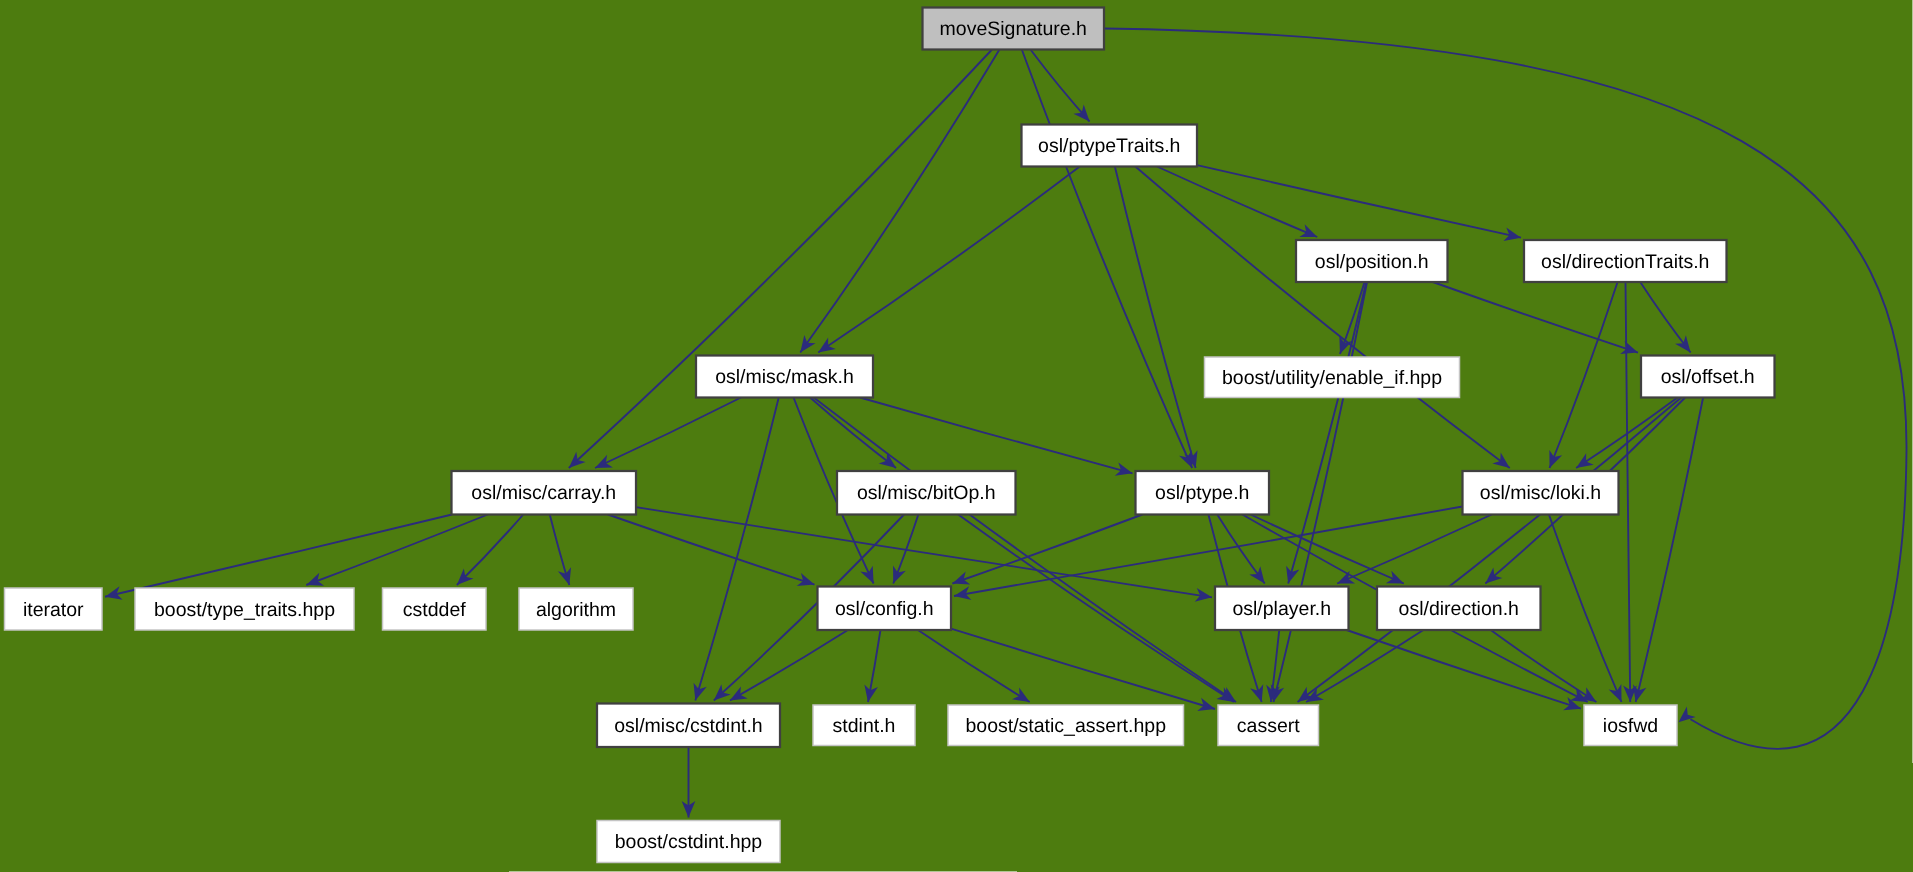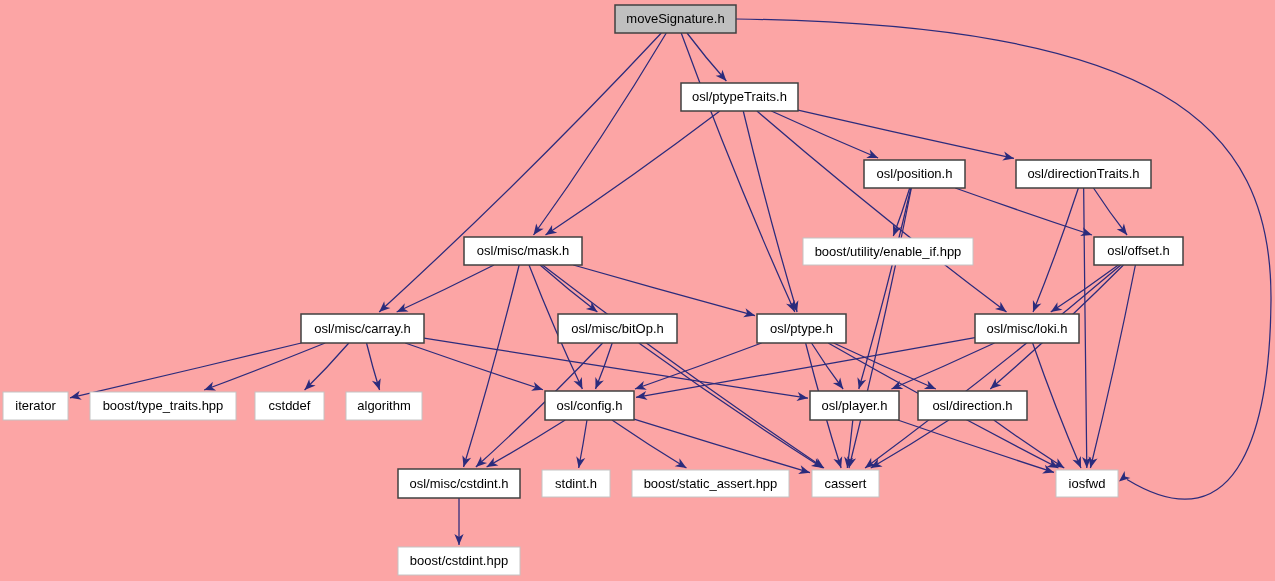--- a/index.html
+++ b/index.html
@@ -4,21 +4,21 @@
 <style>
   html, body {
     margin: 0;
     padding: 0;
     background: #ffffff;
   }
   #graph-root {
     position: relative;
     width: 1275px;
     height: 581px;
-    background: #fca5a5;
+    background: #4d7c0f;
     font-family: "Liberation Sans", sans-serif;
     overflow: hidden;
   }
   #graph-svg {
     position: absolute;
     left: 0;
     top: 0;
     width: 1275px;
     height: 581px;
   }

